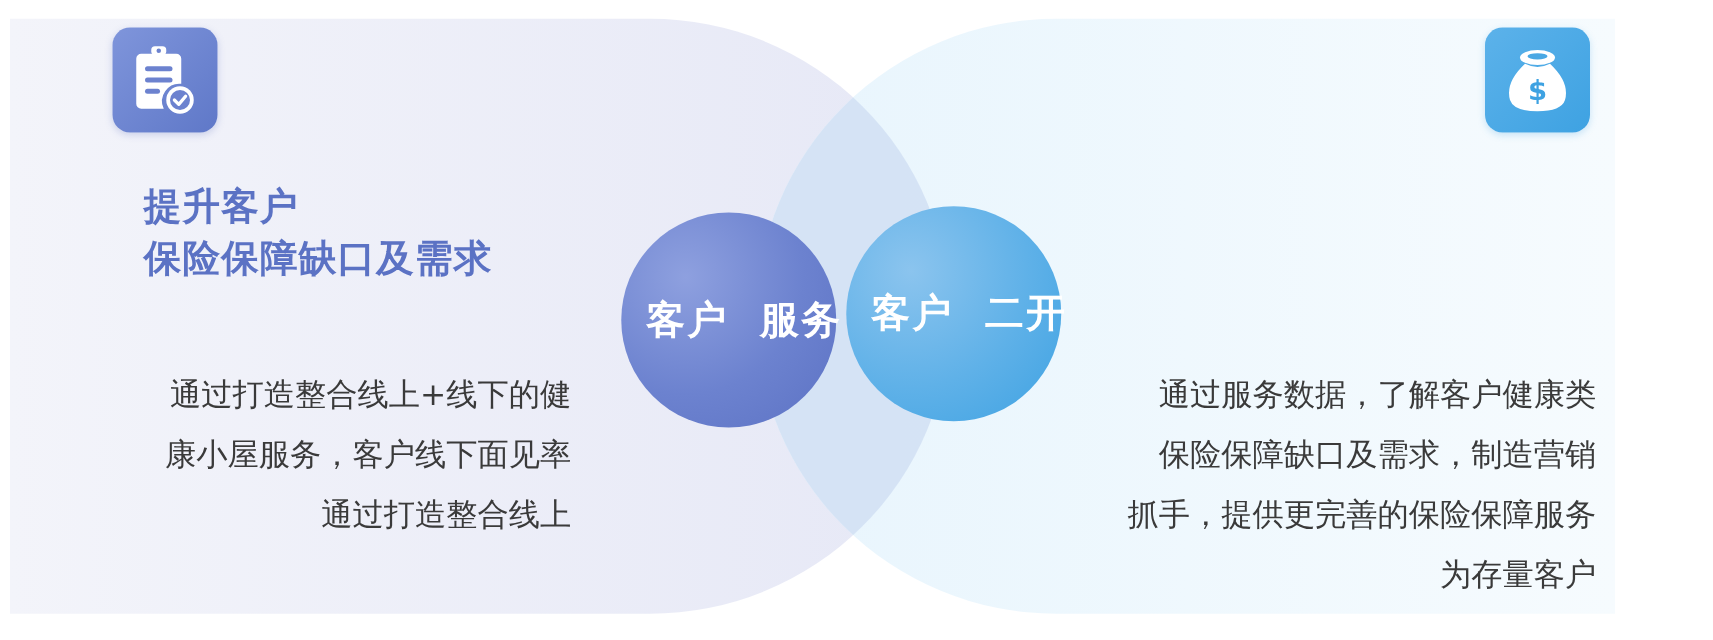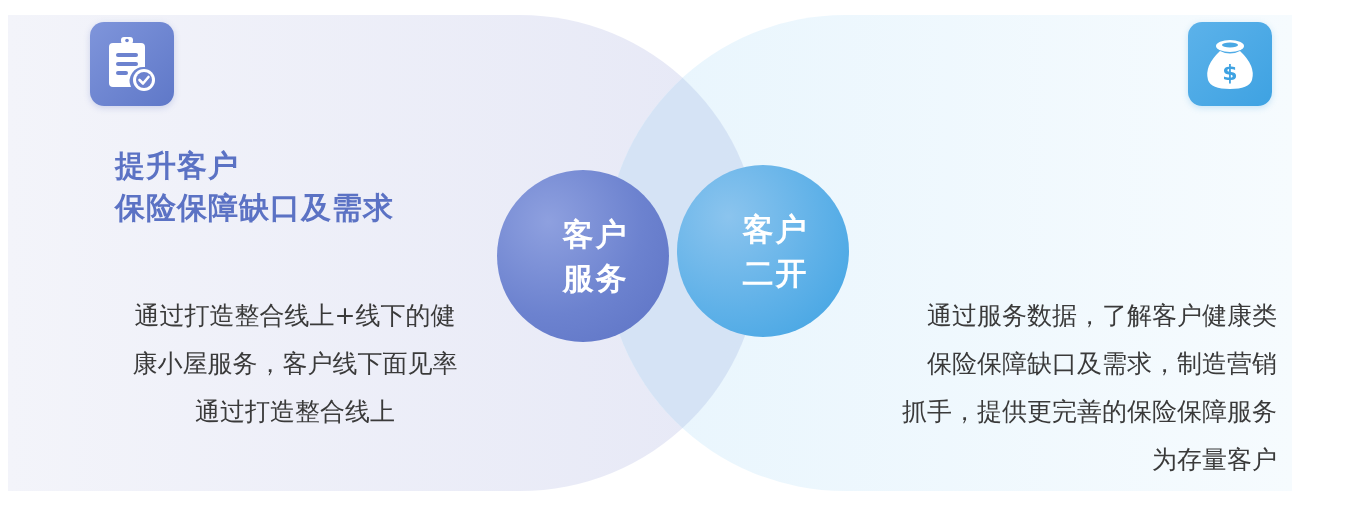--- a/index.html
+++ b/index.html
@@ -8,24 +8,24 @@
   .stage { position: absolute; left: 0; top: 0; width: 1370px; height: 512px; }
   svg.bg { position: absolute; left: 0; top: 0; }
   .icon-box { position: absolute; width: 84px; height: 84px; border-radius: 14px;
               display: flex; align-items: center; justify-content: center; }
   .icon-left { left: 90px; top: 22px; background: linear-gradient(135deg, #7f95db 0%, #5f78c8 100%); box-shadow: 0 2px 6px rgba(90,110,190,0.25); }
   .icon-right { left: 1188px; top: 22px; background: linear-gradient(135deg, #5cb2ea 0%, #3ea2e2 100%); box-shadow: 0 2px 6px rgba(60,160,225,0.25); }
   .title { position: absolute; font-weight: bold; font-size: 30px; line-height: 42px; letter-spacing: 1px; }
   .title-left { left: 90px; top: 145px; color: #5b72c4; text-align: left; }
   .title-right { right: 93px; top: 145px; color: #3ea2e2; text-align: right; }
   .body { position: absolute; font-size: 25px; line-height: 48px; color: #3a3a3a; width: 385px; }
-  .body-left { left: 90px; top: 292px; text-align: center; }
+  .body-left { left: 72px; top: 292px; text-align: right; }
   .body-right { right: 93px; top: 292px; text-align: right; width: 410px; }
   .circle { position: absolute; width: 172px; height: 172px; border-radius: 50%;
-            display: flex; flex-direction: column; align-items: center; justify-content: center;
+            display: flex; align-items: center; justify-content: center;
             color: #ffffff; font-weight: bold; font-size: 31px; line-height: 44px; letter-spacing: 2px; }
   .circle-left { left: 497px; top: 170px; background: radial-gradient(circle at 30% 30%, #8ea0df 0%, #6c82cf 55%, #5c72c4 100%); }
   .circle-right { left: 677px; top: 165px; background: radial-gradient(circle at 30% 30%, #8bc4ee 0%, #5fb1e8 55%, #3ea2e2 100%); }
   .line { display: block; white-space: nowrap; margin-left: 25px; }
 </style>
 </head>
 <body>
 
 <div class="stage">
 

